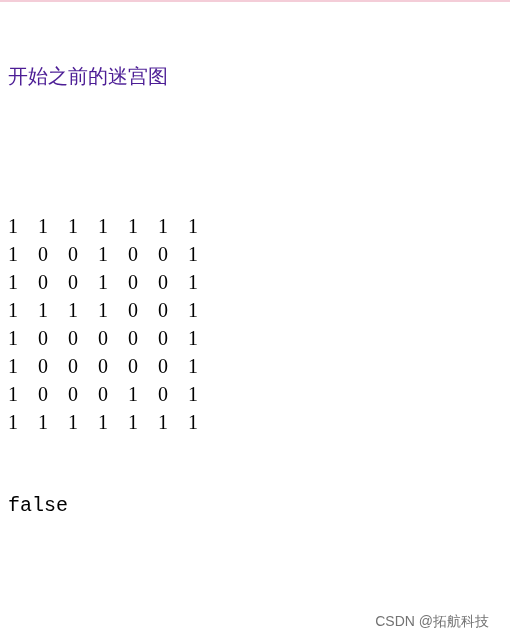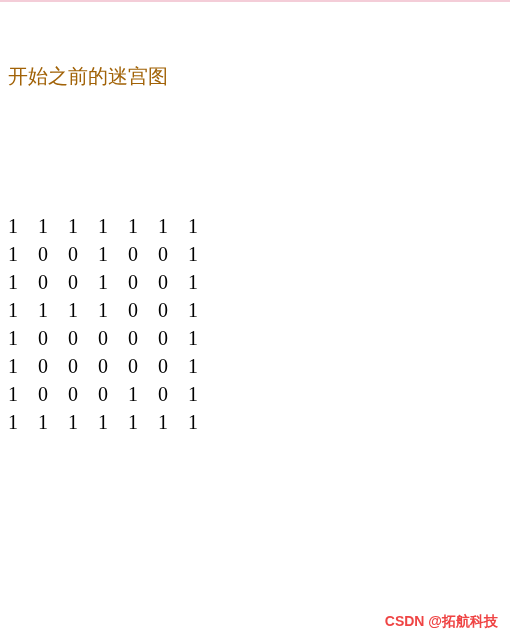--- a/index.html
+++ b/index.html
@@ -23,54 +23,54 @@
       background: #f4cdd8;
       width: 100%;
     }
     .content {
       padding: 4px 8px 0 8px;
       white-space: pre;
     }
     .heading {
       font-family: "SimSun", "宋体", serif;
       font-size: 20px;
-      color: #a16207;
+      color: #4c1d95;
       margin-bottom: 2px;
     }
     .grid-row {
       font-family: Liberation Serif, serif;
       letter-spacing: 0;
     }
     .text-line {
       font-family: "Consolas", "Courier New", monospace;
     }
     .cn-text {
       font-family: "SimSun", "宋体", serif;
     }
     .watermark {
       position: absolute;
-      right: 12px;
+      right: 21px;
       bottom: 6px;
       font-size: 14px;
-      color: #ef4444;
+      color: #737373;
       font-family: "Microsoft YaHei", sans-serif;
       pointer-events: none;
-      font-weight: bold;
     }
     .spacer {
       height: 8px;
     }
   </style>
 </head>
 <body>
 
 <div class="top-border"></div>
 
 <div class="content">
   <div class="heading">开始之前的迷宫图</div>
   <div class="spacer"></div>
   <div id="grid1"><div class="grid-row">1    1    1    1    1    1    1</div><div class="grid-row">1    0    0    1    0    0    1</div><div class="grid-row">1    0    0    1    0    0    1</div><div class="grid-row">1    1    1    1    0    0    1</div><div class="grid-row">1    0    0    0    0    0    1</div><div class="grid-row">1    0    0    0    0    0    1</div><div class="grid-row">1    0    0    0    1    0    1</div><div class="grid-row">1    1    1    1    1    1    1</div></div>
+  <div class="text-line">false</div>
   
   
   
 </div>
 
 <div class="watermark">CSDN @拓航科技</div>
 
 </body></html>

